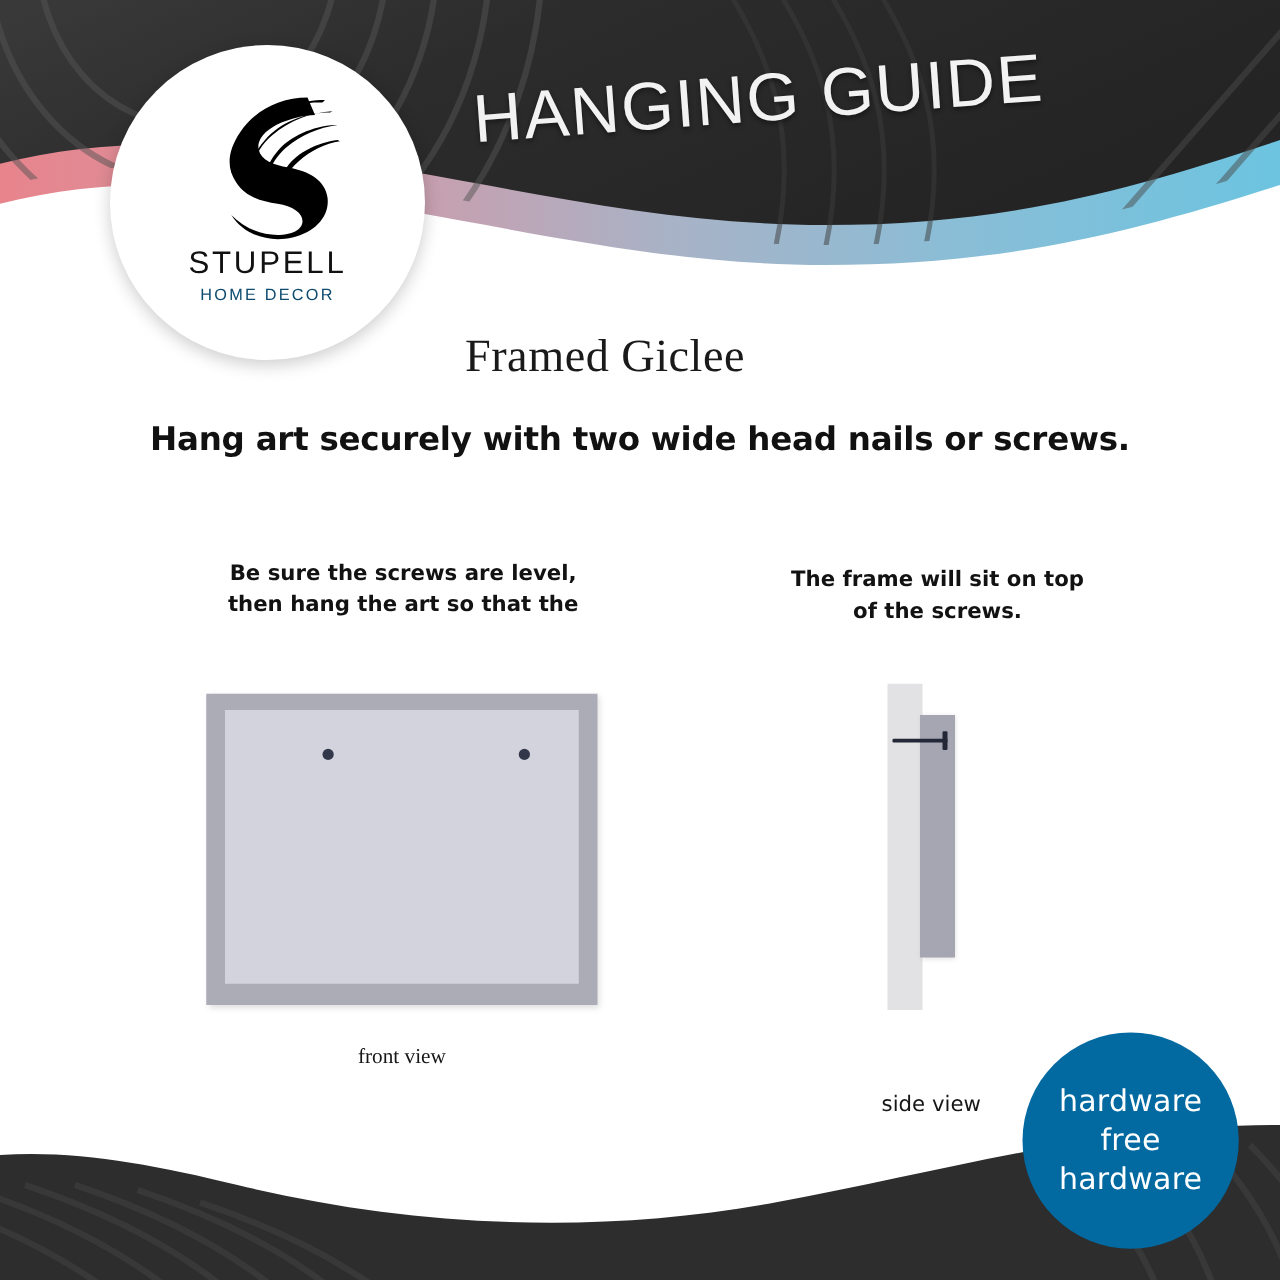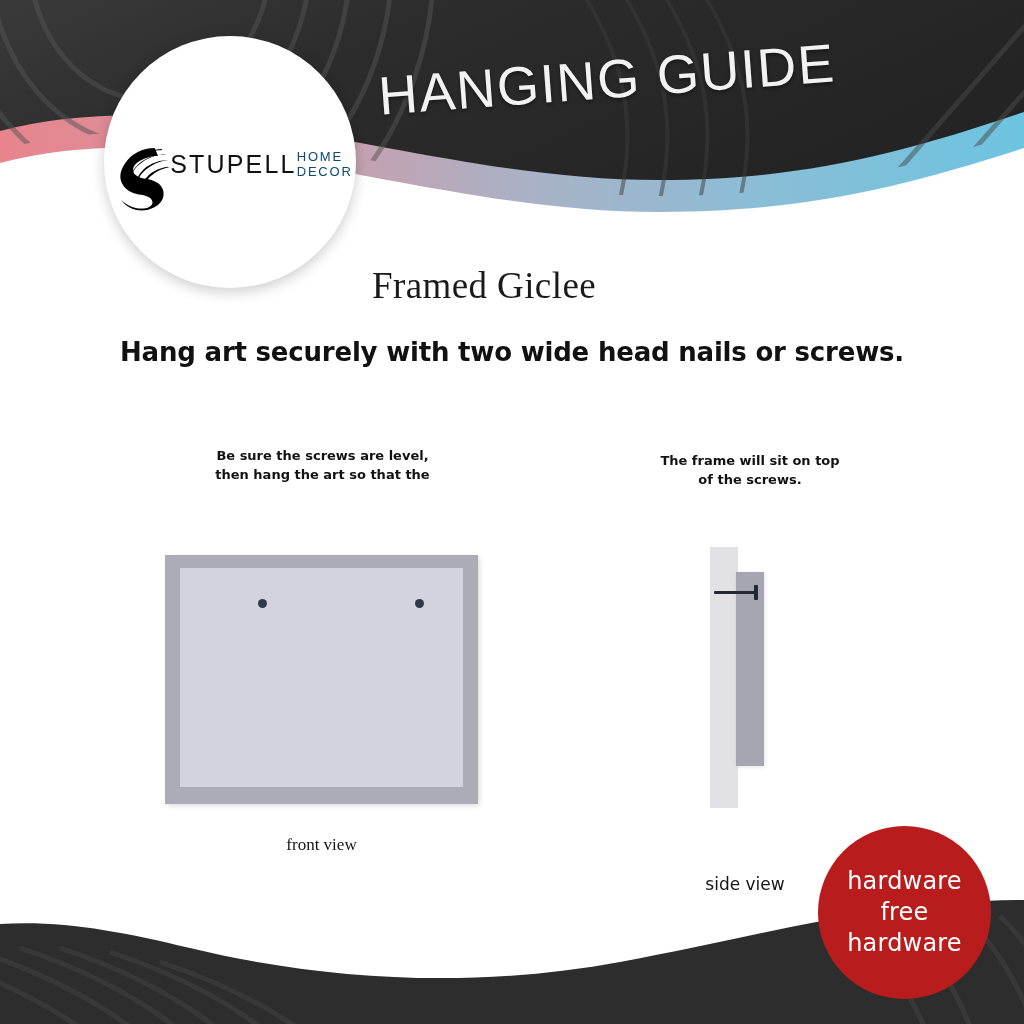--- a/index.html
+++ b/index.html
@@ -4,23 +4,23 @@
 <style>
   html,body{margin:0;padding:0;background:#fff;}
   body{width:1024px;height:1024px;overflow:hidden;font-family:"DejaVu Sans",sans-serif;}
   #page{position:relative;width:1024px;height:1024px;background:#ffffff;overflow:hidden;}
 
   
   .wave-layer{position:absolute;left:0;top:0;width:1024px;height:1024px;pointer-events:none;}
 
   
   #logo-badge{
-    position:absolute;left:104px;top:36px;width:252px;height:252px;border-radius:50%;
+    position:absolute;left:88px;top:36px;width:252px;height:252px;border-radius:50%;
     background:#ffffff;box-shadow:0 4px 14px rgba(0,0,0,.20);
-    display:flex;flex-direction:row;align-items:center;justify-content:flex-start;
+    display:flex;flex-direction:column;align-items:center;justify-content:flex-start;
     z-index:40;
   }
   #logo-mark{width:120px;height:130px;margin-top:26px;}
   #logo-wordmark{font-family:"Liberation Sans",sans-serif;font-size:25px;letter-spacing:2.2px;
     color:#111;margin-top:4px;font-weight:400;}
   #logo-subwordmark{font-family:"Liberation Sans",sans-serif;font-size:13px;letter-spacing:1.8px;
     color:#0c4a6e;margin-top:3px;font-weight:400;}
 
   
   #header-title{
@@ -40,21 +40,21 @@
   
   #main-instruction{
     position:absolute;left:0;top:337px;width:1024px;text-align:center;z-index:30;
     font-family:"DejaVu Sans",sans-serif;font-size:26px;font-weight:600;color:#111;
     letter-spacing:-.2px;
   }
 
   
   .caption-block{
     position:absolute;z-index:30;text-align:center;
-    font-family:"DejaVu Sans",sans-serif;font-size:13px;font-weight:600;color:#121212;
+    font-family:"DejaVu Sans",sans-serif;font-size:17px;font-weight:600;color:#121212;
     line-height:1.45;
   }
   #front-caption{left:150px;top:447px;width:345px;}
   #side-caption{left:590px;top:452px;width:320px;}
 
   
   #front-view{position:absolute;left:165px;top:555px;width:313px;height:249px;z-index:25;}
   #front-frame-outer{
     position:absolute;inset:0;background:#abacb6;
     box-shadow:2px 2px 5px rgba(0,0,0,.13);
@@ -78,21 +78,21 @@
 
   
   .view-label{position:absolute;z-index:30;font-family:"DejaVu Sans",sans-serif;
     font-size:17px;font-weight:500;color:#161616;text-align:center;}
   #front-view-label{left:165px;top:835px;width:313px;font-family:Liberation Serif, serif;}
   #side-view-label{left:655px;top:874px;width:180px;}
 
   
   #hardware-badge{
     position:absolute;left:818px;top:826px;width:173px;height:173px;border-radius:50%;
-    background:#b91c1c;z-index:45;
+    background:#0369a1;z-index:45;
     display:flex;align-items:center;justify-content:center;
   }
   #hardware-badge-text{
     font-family:"DejaVu Sans",sans-serif;font-size:24px;font-weight:400;color:#ffffff;
     line-height:1.3;text-align:center;letter-spacing:.2px;
   }
 </style>
 </head>
 <body>
 

